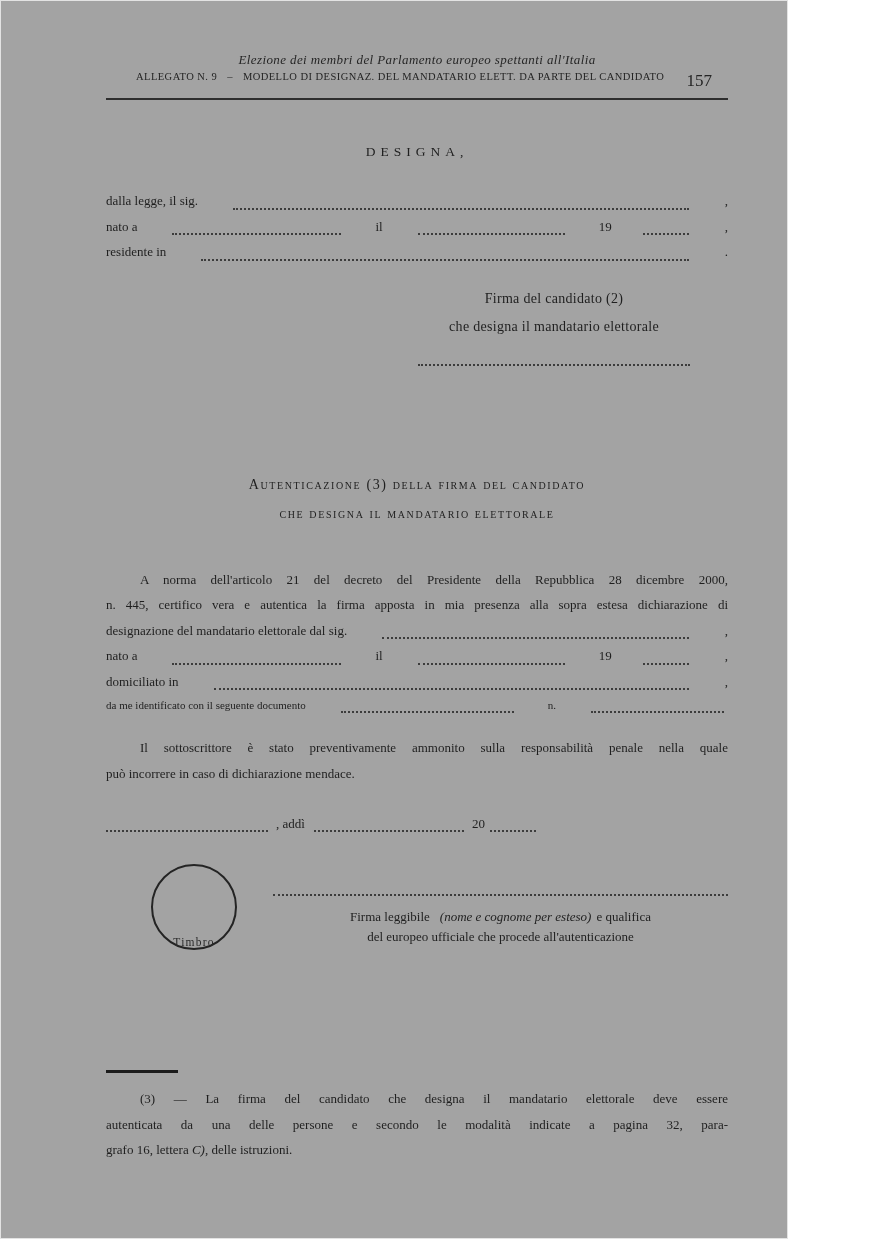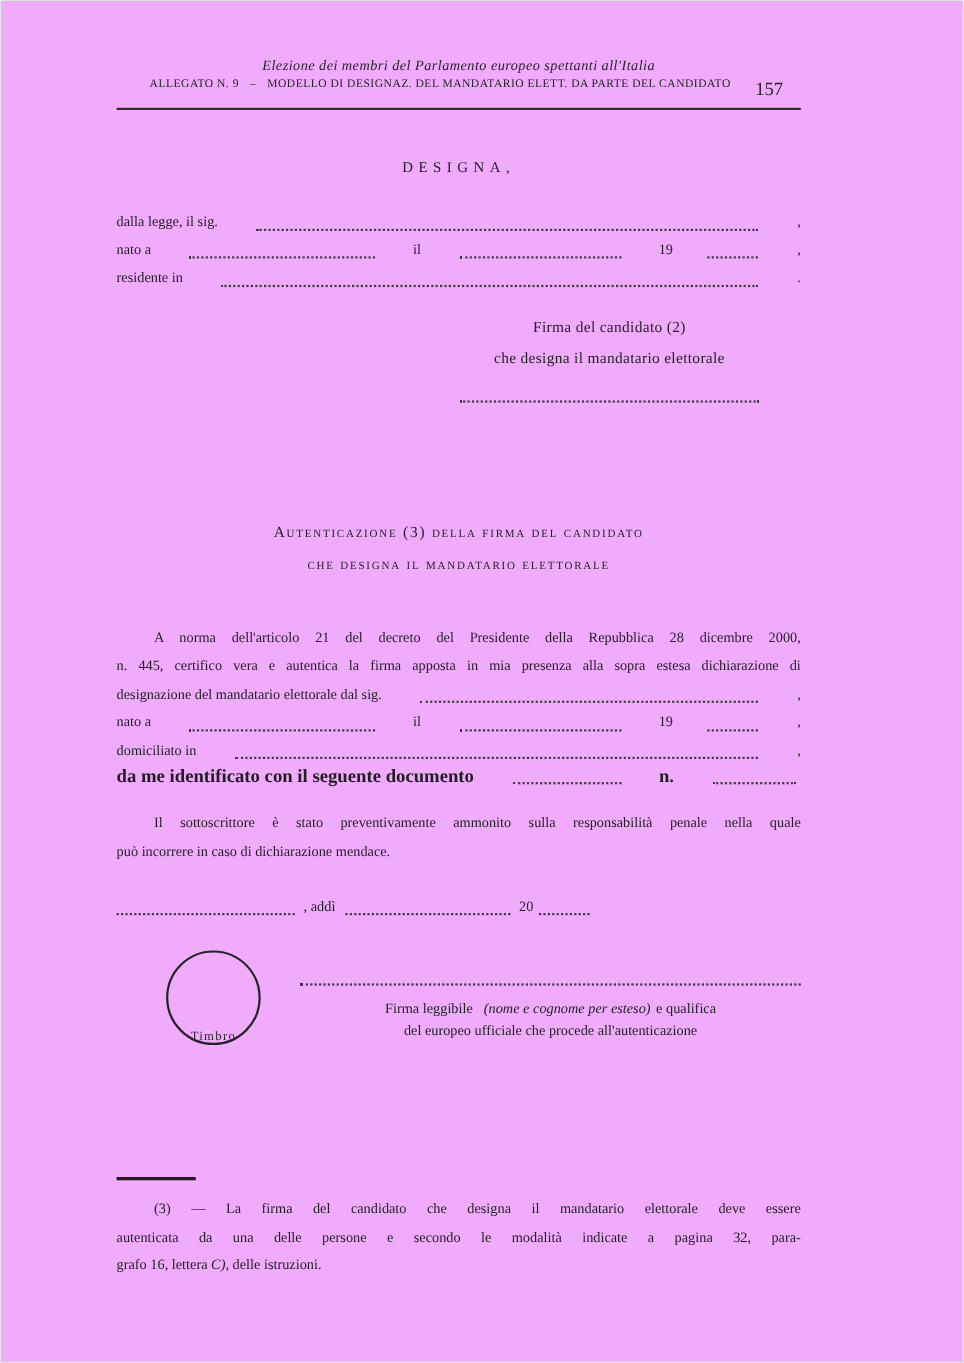--- a/index.html
+++ b/index.html
@@ -1,20 +1,20 @@
 <!DOCTYPE html>
 <html><head>
 <meta charset="utf-8">
 <style>
   * { margin:0; padding:0; box-sizing:border-box; }
   html,body { background:#ffffff; }
   .page {
     position:relative;
-    width:876px; height:1239px;
-    background:#f0abfc;
+    width:788px; height:1239px;
+    background:#a3a3a3;
     box-shadow: inset 0 0 0 1px #e3e3e3;
     font-family:"Liberation Serif", "DejaVu Serif", serif;
     color:#1f1f1f;
     overflow:hidden;
   }
   .content { position:absolute; left:106px; top:0; width:622px; }
 
   
   .running-title { padding-top:52px; text-align:center; font-style:italic; font-size:13px; letter-spacing:0.4px; color:#262626; }
   .header-row { display:flex; justify-content:space-between; align-items:flex-start; margin-top:3px; padding-left:30px; }
@@ -38,21 +38,21 @@
   .tail { flex:0 0 auto; padding-left:2px; }
 
   
   .sig-block { width:300px; margin:20px 24px 0 auto; text-align:center; font-size:14px; letter-spacing:0.3px; line-height:28px; }
   .sig-dots { width:272px; margin:23px auto 0; border-bottom:2px dotted #3c3c3c; height:2px; }
 
   
   .auth-heading { margin-top:104px; text-align:center; font-variant:small-caps; font-size:14px; letter-spacing:1.6px; line-height:29px; }
 
   
-  .small-line { font-size:17px; line-height:23px;font-weight:bold; }
+  .small-line { font-size:11px; line-height:23px; }
 
   .warning { margin-top:18px; }
 
   
   .date-row { display:flex; align-items:baseline; margin-top:25px; font-size:13px; line-height:25px; }
   .date-row .gap { padding:0 4px; }
 
   
   .officer-row { display:flex; margin-top:27px; }
   .stamp-circle {

